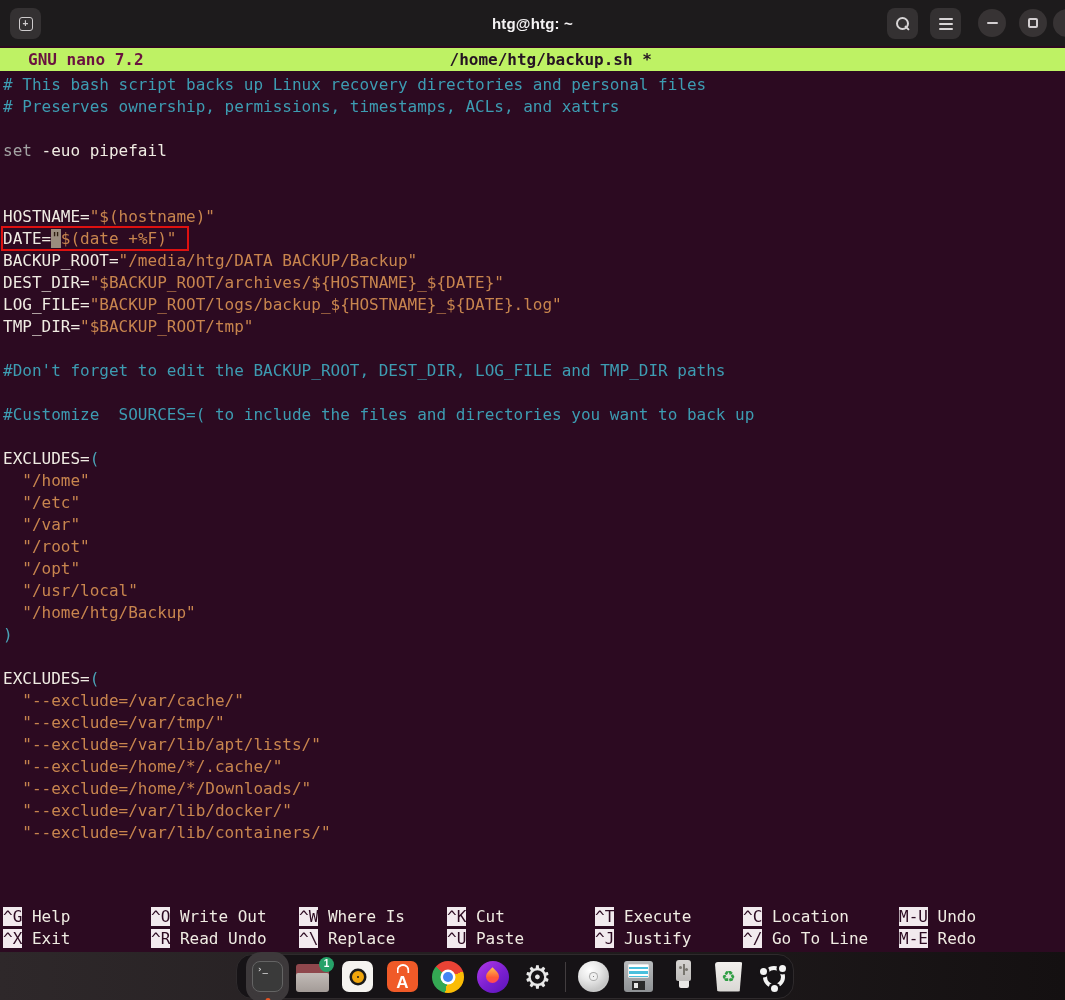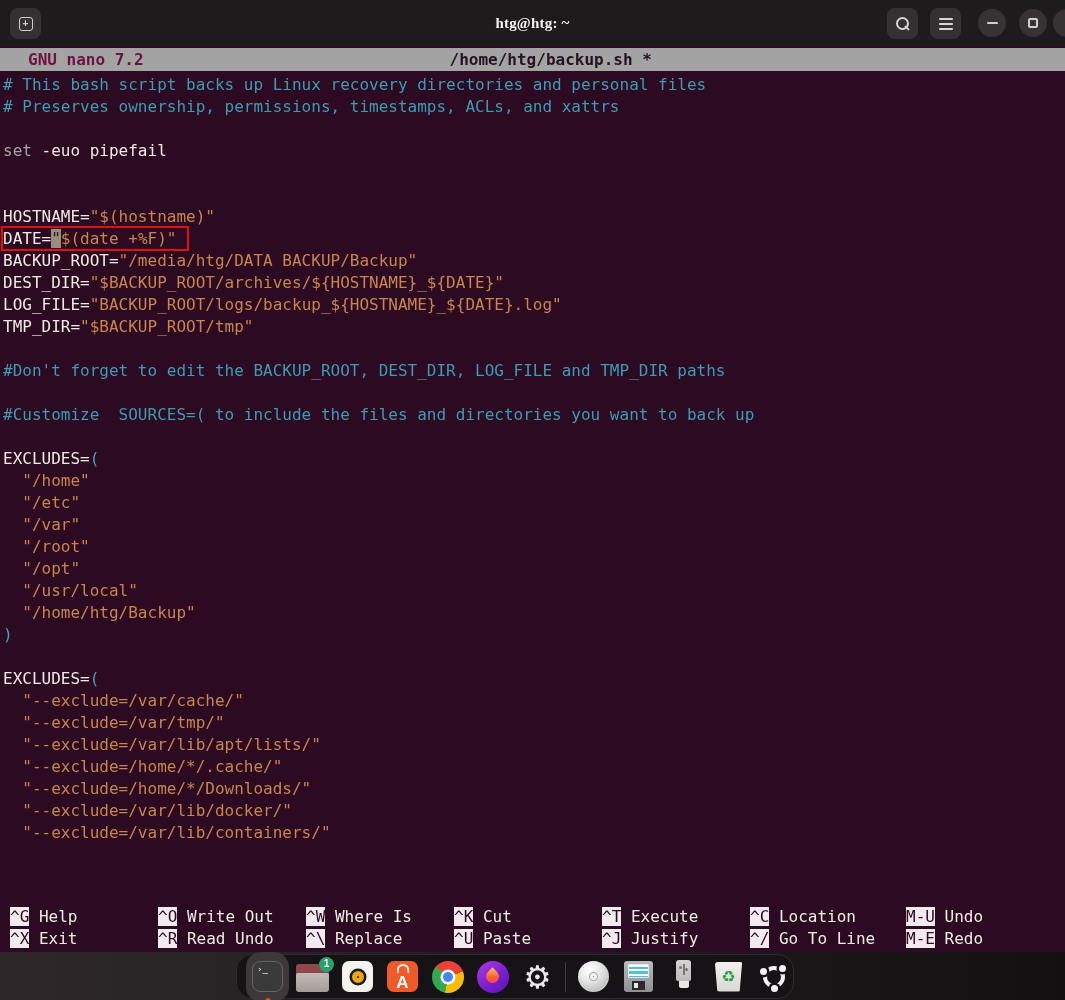--- a/index.html
+++ b/index.html
@@ -7,21 +7,21 @@
   body { position:relative; font-family:"Liberation Sans","DejaVu Sans",sans-serif; }
 
   
   .topbar { position:absolute; top:0; left:0; width:1065px; height:46px; background:#1d1b1c; }
   .topbar-btn { position:absolute; top:8px; width:31px; height:31px; background:#343132; border-radius:8px;
                 display:flex; align-items:center; justify-content:center; cursor:pointer; }
   .newtab-btn { left:10px; }
   .newtab-glyph { width:14px; height:14px; border:1.5px solid #cfcccd; border-radius:3px;
                   display:flex; align-items:center; justify-content:center; color:#cfcccd; font:700 10px/1 "Liberation Sans",sans-serif; }
   .window-title { position:absolute; top:0; left:0; width:100%; height:46px; display:flex; align-items:center; justify-content:center;
-                  color:#f4f2f3; font-weight:700; font-size:15px; letter-spacing:.2px;font-family:Liberation Serif, serif; }
+                  color:#f4f2f3; font-weight:700; font-size:15px; letter-spacing:.2px; }
   .search-btn { left:887px; }
   .search-glyph { position:relative; width:13px; height:13px; }
   .search-glyph::before { content:""; position:absolute; top:0; left:0; width:9px; height:9px; border:2px solid #d8d5d6; border-radius:50%; }
   .search-glyph::after { content:""; position:absolute; width:6px; height:2px; background:#d8d5d6; transform:rotate(45deg); left:8px; top:10px; border-radius:1px; }
   .menu-btn { left:930px; }
   .menu-glyph, .menu-glyph::before, .menu-glyph::after { width:14px; height:2px; background:#d8d5d6; border-radius:1px; }
   .menu-glyph { position:relative; }
   .menu-glyph::before { content:""; position:absolute; top:-5px; left:0; }
   .menu-glyph::after { content:""; position:absolute; top:5px; left:0; }
   .circle-btn { position:absolute; top:9px; width:28px; height:28px; border-radius:50%; background:#373334;
@@ -30,38 +30,38 @@
   .min-glyph { width:11px; height:2px; background:#d3cfd1; border-radius:1px; }
   .max-btn { left:1019px; }
   .max-glyph { width:10px; height:10px; border:2px solid #d3cfd1; border-radius:2px; }
   .close-btn { left:1053px; }
   .close-glyph { color:#d3cfd1; font-size:13px; }
 
   
   .terminal { position:absolute; top:46px; left:0; width:1065px; height:906px; background:#2c0a21;
               display:flex; flex-direction:column;
               font-family:"DejaVu Sans Mono","Liberation Mono",monospace; }
-  .nano-header { position:relative; margin-top:2px; height:23px; background:#a3a3a3; flex:0 0 auto;
+  .nano-header { position:relative; margin-top:2px; height:23px; background:#bef264; flex:0 0 auto;
                  display:flex; align-items:center; font-size:16px; font-weight:700; }
   .nano-version { margin-left:28px; color:#6a1240; white-space:pre; }
   .nano-file { position:absolute; left:50%; top:0; height:23px; display:flex; align-items:center;
                transform:translateX(-41%); color:#251323; white-space:pre; }
   .code-area { flex:1 1 auto; overflow:hidden; padding:3px 0 0 3px; cursor:text; }
   .code-line { position:relative; height:22px; line-height:22px; font-size:16px; white-space:pre; }
   .seg { white-space:pre; }
   .c-comment { color:#3d9cb2; }
   .c-text    { color:#f0ece3; }
   .c-keyword { color:#a3a3a3; }
   .c-string  { color:#c8854e; }
   .c-bracket { color:#4aa2b6; }
   .c-cursor  { background:#9a8c7e; color:#2e1d10; }
   .annotation-box { position:absolute; left:-2px; top:-2px; width:188px; height:25px;
                     border:2px solid #de1110; pointer-events:none; }
 
-  .nano-footer { flex:0 0 auto; height:44px; margin-bottom:2px; padding-left:10px;
+  .nano-footer { flex:0 0 auto; height:44px; margin-bottom:2px; padding-left:3px;
                  display:grid; grid-template-columns:148px 148px 148px 148px 148px 156px 1fr; }
   .shortcut-col { display:flex; flex-direction:column; }
   .shortcut { height:22px; line-height:22px; font-size:16px; white-space:pre; cursor:pointer; }
   .sc-key { background:#f2eaee; color:#2c0a21; }
   .sc-label { color:#f0ece3; }
 
   
   .desktop-strip { position:absolute; top:952px; left:0; width:1065px; height:48px;
                    background:linear-gradient(90deg,#2e282a 0%,#241f21 40%,#141011 100%); }
   .dock { position:absolute; top:2px; left:236px; width:558px; height:45px; background:#161316;

